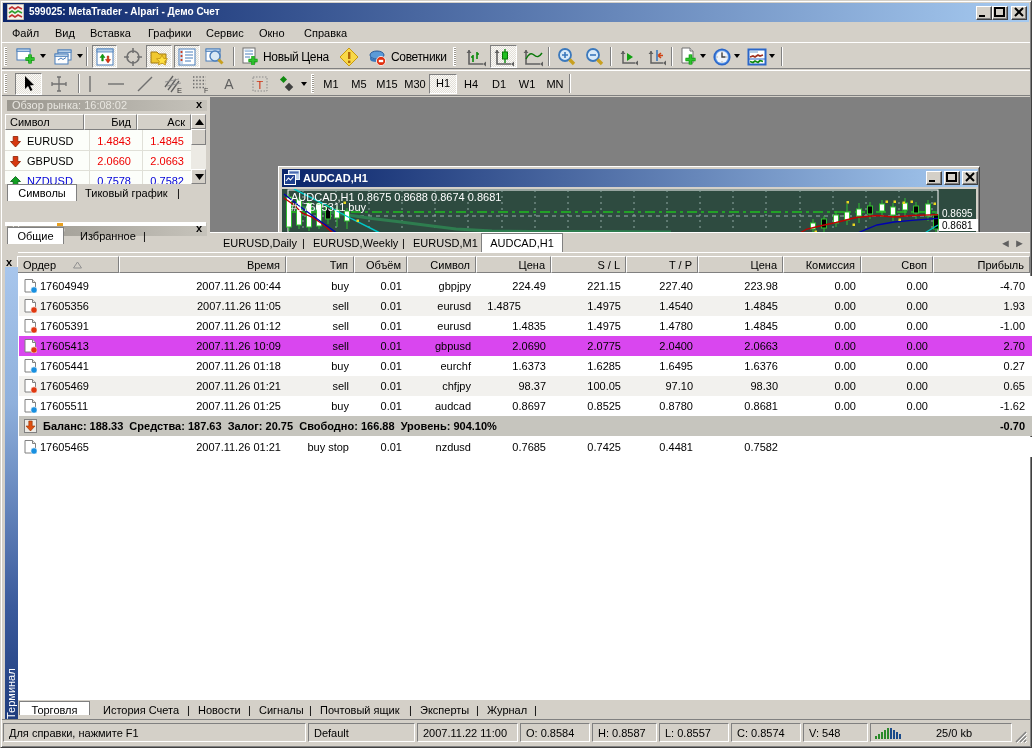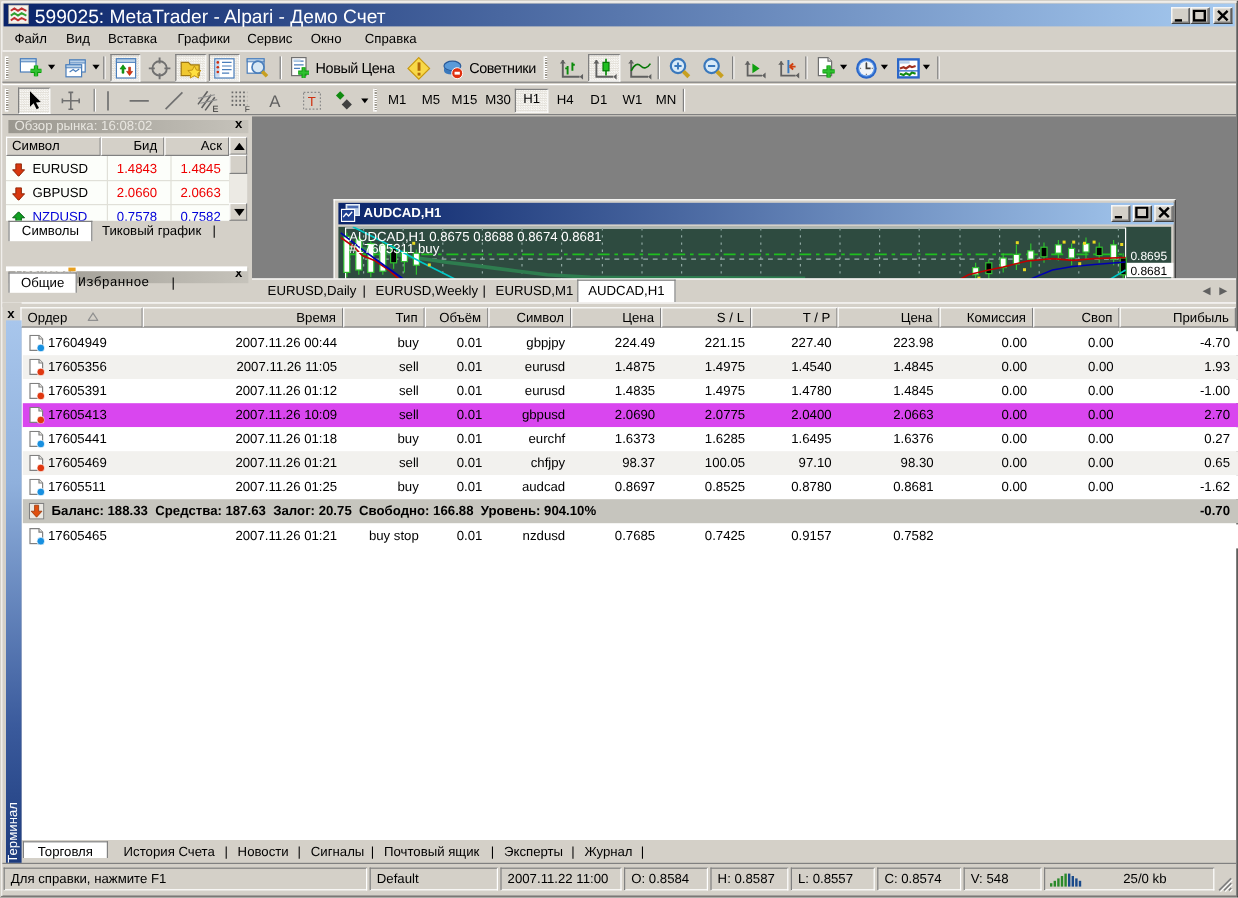--- a/index.html
+++ b/index.html
@@ -11,21 +11,21 @@
 #frame { position:absolute; left:0; top:0; width:1032px; height:748px;
   background:#D4D0C8;
   border-top:1px solid #D4D0C8; border-left:1px solid #D4D0C8;
   border-right:1px solid #404040; border-bottom:1px solid #404040;
   box-shadow: inset 1px 1px 0 #FFFFFF, inset -1px -1px 0 #808080;
 }
 
 
 #titlebar { left:3px; top:3px; width:1026px; height:19px;
   background:linear-gradient(to right,#0A246A,#A6CAF0);
-  color:#fff; font-weight:normal; font-size:16px; }
+  color:#fff; font-weight:bold; font-size:10px; }
 #titlebar .txt { position:absolute; left:26px; top:3px; white-space:nowrap; }
 #titlebar .ico { position:absolute; left:4px; top:1px; }
 .capbtn { position:absolute; top:3px; width:16px; height:14px; background:#D4D0C8;
   border-top:1px solid #fff; border-left:1px solid #fff;
   border-right:1px solid #404040; border-bottom:1px solid #404040;
   box-shadow: inset -1px -1px 0 #808080;
   color:#000; font-weight:bold; text-align:center; }
 
 
 #menubar { left:2px; top:24px; width:1028px; height:18px; color:#000; }
@@ -398,21 +398,21 @@
   <span class="abs" style="left:80px;top:3px;color:#000;">Тиковый график</span>
   <span class="abs" style="left:172px;top:3px;color:#000;">|</span>
 </div>
 
 <div class="abs ptitle" style="left:7px;top:223px;width:200px;">Навигатор<span class="x" style="top:-1px;">x</span></div>
 <div class="abs" style="left:5px;top:222px;width:201px;height:4px;background:#fff;">
     <div class="abs" style="left:52px;top:1px;width:6px;height:3px;background:#E8A020;"></div>
   </div>
 <div class="abs" style="left:5px;top:227px;width:203px;height:17px;">
   <div class="tab-active" style="left:2px;top:0;width:57px;height:17px;line-height:16px;">Общие</div>
-  <span class="abs" style="left:60px;top:3px;color:#000;font-family:Liberation Mono, monospace;">Избранное</span>
+  <span class="abs" style="left:75px;top:3px;color:#000;">Избранное</span>
   <span class="abs" style="left:138px;top:3px;color:#000;">|</span>
 </div>
 
 <div class="abs" id="mdi">
 
   <div class="abs" style="left:68px;top:69px;width:702px;height:86px;background:#D4D0C8;border:1px solid #404040;border-top-color:#fff;border-left-color:#fff;box-shadow:inset 1px 1px 0 #D4D0C8, inset -1px -1px 0 #808080;">
     <div class="abs" style="left:3px;top:2px;width:696px;height:18px;background:linear-gradient(to right,#0A246A,#A6CAF0);color:#fff;">
       <svg class="abs" style="left:2px;top:1px;" width="16" height="16" viewBox="0 0 16 16">
           <rect x="4.5" y="0.5" width="11" height="9" fill="#B8CCE8" stroke="#E8F0F8"></rect>
           <rect x="5.5" y="1.5" width="9" height="2" fill="#4A6AB0"></rect>
@@ -585,21 +585,21 @@
         <svg class="abs" style="left:5px;top:3px;" width="13" height="14" viewBox="0 0 13 14">
           <path d="M1 0.5 h7.5 l3 3 V13 H1 z" fill="#fff" stroke="#808080"></path>
           <path d="M8.5 0.5 v3 h3" fill="#ECEAE4" stroke="#808080"></path>
           <circle cx="10" cy="11" r="3.2" fill="#E03810" stroke="#fff" stroke-width="0.6"></circle>
         </svg>
         <span class="cell" style="left:21px;">17605356</span>
         <span class="cell r" style="left:102px;width:160px;">2007.11.26 11:05</span>
         <span class="cell r" style="left:269px;width:61px;">sell</span>
         <span class="cell r" style="left:337px;width:46px;">0.01</span>
         <span class="cell r" style="left:390px;width:62px;">eurusd</span>
-        <span class="cell r" style="left:459px;width:68px;">1.4875</span>
+        <span class="cell r" style="left:434px;width:68px;">1.4875</span>
         <span class="cell r" style="left:534px;width:68px;">1.4975</span>
         <span class="cell r" style="left:609px;width:65px;">1.4540</span>
         <span class="cell r" style="left:681px;width:78px;">1.4845</span>
         <span class="cell r" style="left:766px;width:71px;">0.00</span>
         <span class="cell r" style="left:844px;width:65px;">0.00</span>
         <span class="cell r" style="left:916px;width:90px;">1.93</span>
       </div>
       <div class="trow" style="top:64px;background:#fff;">
         <svg class="abs" style="left:5px;top:3px;" width="13" height="14" viewBox="0 0 13 14">
           <path d="M1 0.5 h7.5 l3 3 V13 H1 z" fill="#fff" stroke="#808080"></path>
@@ -709,21 +709,21 @@
           <path d="M8.5 0.5 v3 h3" fill="#ECEAE4" stroke="#808080"></path>
           <circle cx="10" cy="11" r="3.2" fill="#1890E0" stroke="#fff" stroke-width="0.6"></circle>
         </svg>
         <span class="cell" style="left:21px;">17605465</span>
         <span class="cell r" style="left:102px;width:160px;">2007.11.26 01:21</span>
         <span class="cell r" style="left:269px;width:61px;">buy stop</span>
         <span class="cell r" style="left:337px;width:46px;">0.01</span>
         <span class="cell r" style="left:390px;width:62px;">nzdusd</span>
         <span class="cell r" style="left:459px;width:68px;">0.7685</span>
         <span class="cell r" style="left:534px;width:68px;">0.7425</span>
-        <span class="cell r" style="left:609px;width:65px;">0.9157</span>
+        <span class="cell r" style="left:609px;width:65px;">0.4481</span>
         <span class="cell r" style="left:681px;width:78px;">0.7582</span>
         <span class="cell r" style="left:766px;width:71px;"></span>
         <span class="cell r" style="left:844px;width:65px;"></span>
         <span class="cell r" style="left:916px;width:90px;"></span>
       </div>
     </div>
 
 </div>
 <div class="abs" id="termtabs" style="left:2px;top:700px;width:1028px;height:19px;background:#D4D0C8;">
   <div class="tab-active" style="left:17px;top:1px;width:71px;height:14px;line-height:17px;">Торговля</div>

